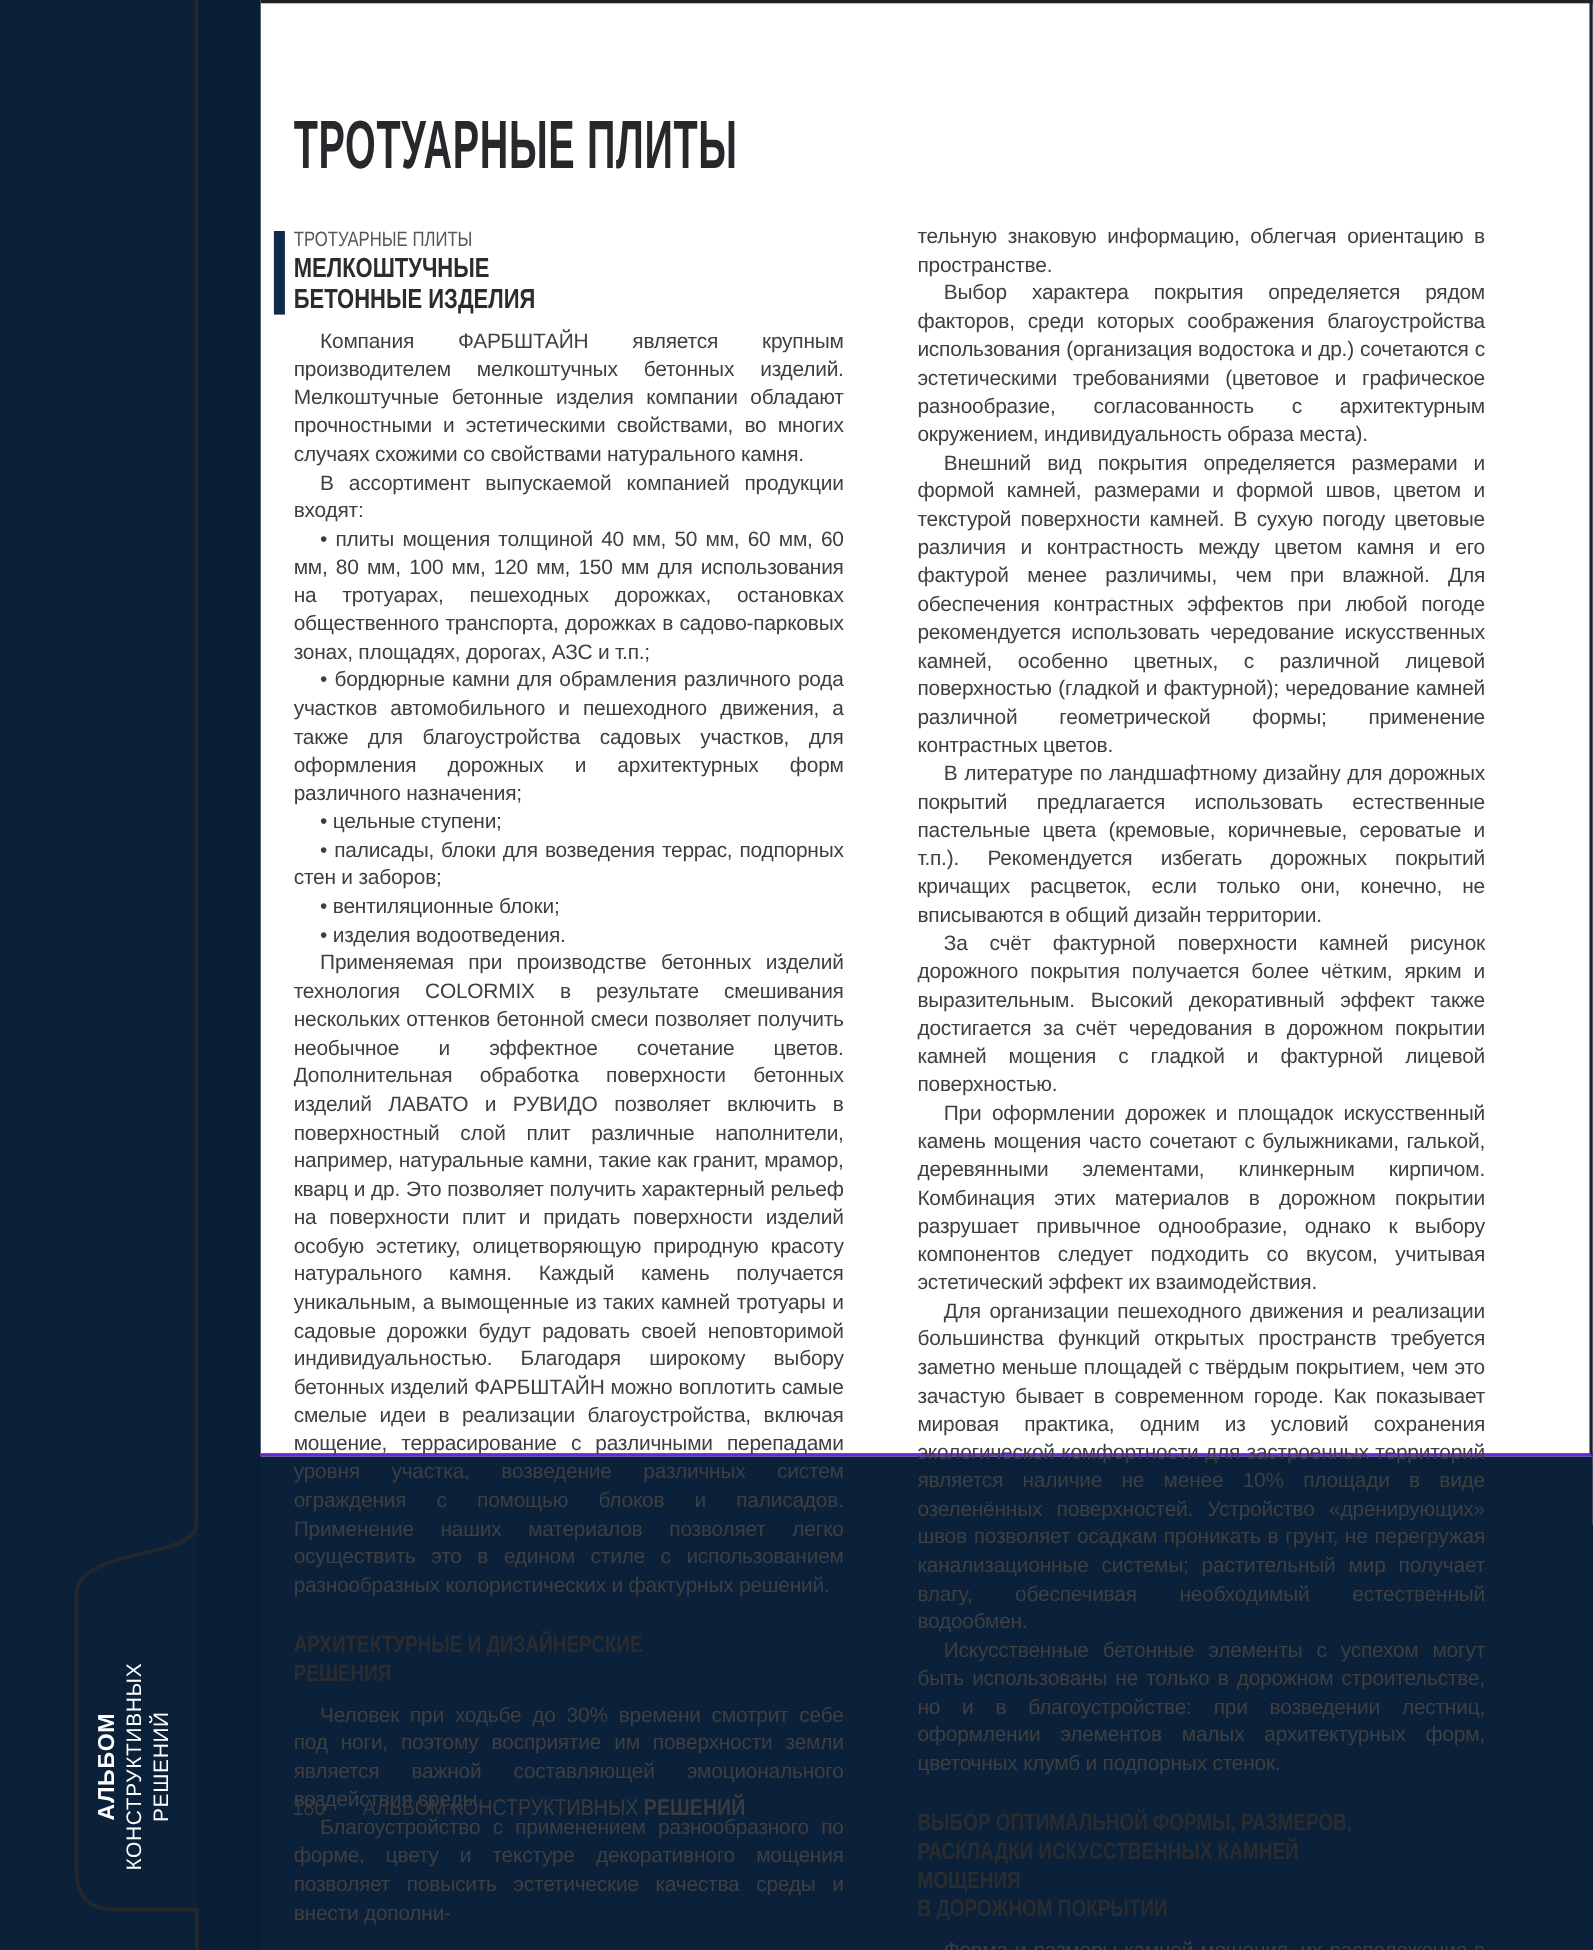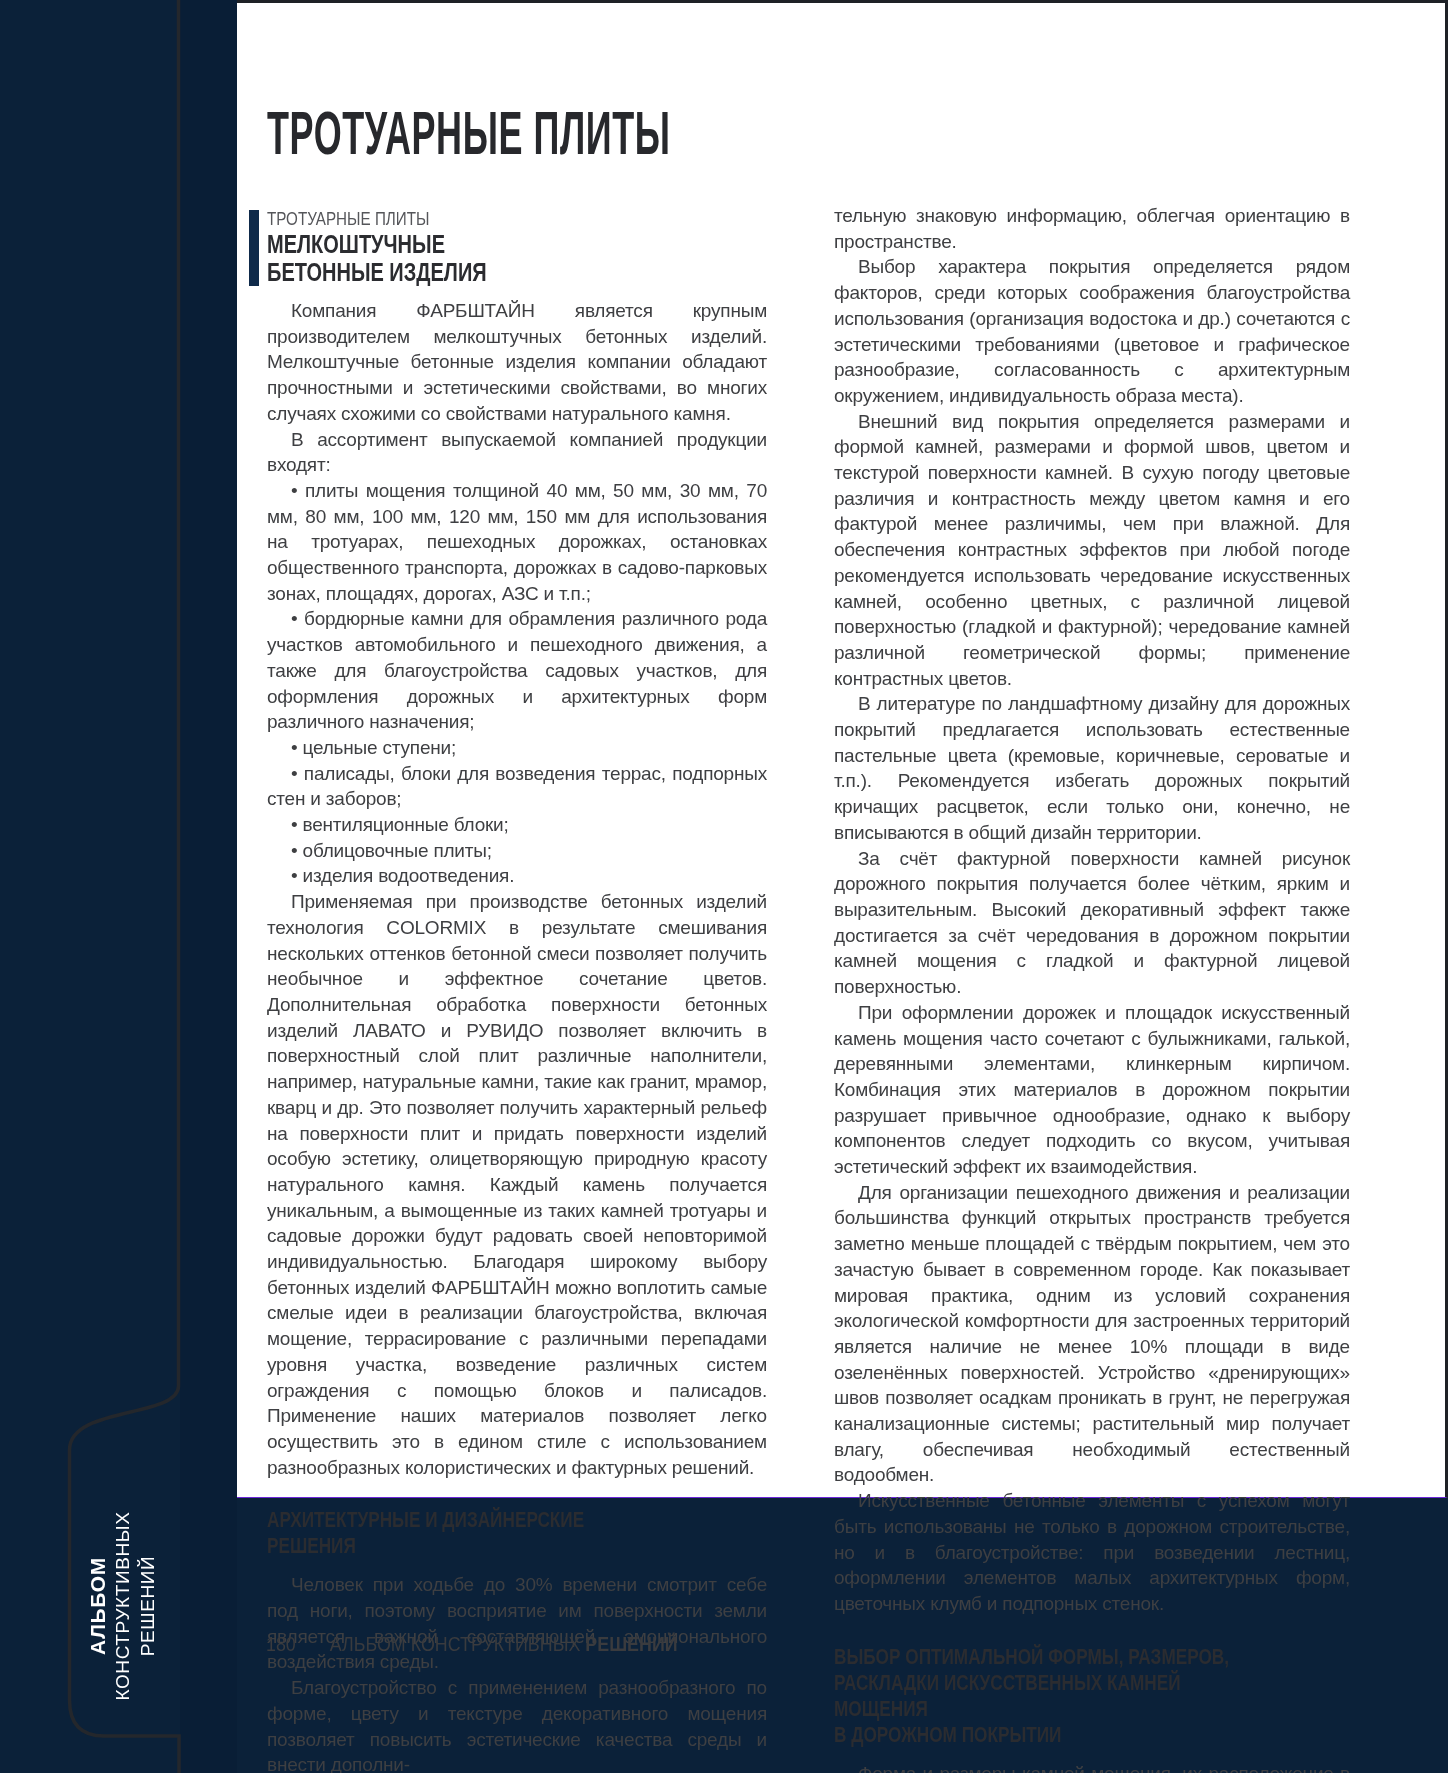--- a/index.html
+++ b/index.html
@@ -14,23 +14,23 @@
   .spine-label {
     position:absolute; left:15px; top:1566px; width:220px; height:80px;
     transform:rotate(-90deg); transform-origin:center center;
     text-align:center; color:#ffffff; font-size:19px; line-height:25px;
     letter-spacing:0.6px;
   }
   .spine-label .b1 { font-weight:bold; font-size:21px; display:block; }
   .spine-label .b2 { display:block; }
 
   .page {
-    position:absolute; left:237px; top:0; width:1211px; height:1498px;
+    position:absolute; left:237px; top:0; width:1211px; height:1324px;
     box-sizing:border-box; background:#ffffff;
-    border-top:3px solid #1e2126; border-right:3px solid #1e2126; border-bottom:1px solid #6d28d9;
+    border-top:3px solid #1e2126; border-right:3px solid #1e2126; border-bottom:3px solid #6d28d9;
   }
   .doc-title {
     position:absolute; left:30px; top:94px;
     font-size:62px; font-weight:bold; color:#27282c;
     transform:scale(0.58,1); transform-origin:left top;
     white-space:nowrap; letter-spacing:1px;
   }
   .kicker-bar { position:absolute; left:12px; top:207px; width:10px; height:76px; background:#0f2a4a; }
   .kicker {
     position:absolute; left:30px; top:205px;
@@ -82,26 +82,25 @@
   <div class="doc-title">ТРОТУАРНЫЕ ПЛИТЫ</div>
 
   <div class="kicker-bar"></div>
   <div class="kicker">ТРОТУАРНЫЕ ПЛИТЫ</div>
   <div class="subtitle">МЕЛКОШТУЧНЫЕ
 БЕТОННЫЕ ИЗДЕЛИЯ</div>
 
   <div class="col col-left">
     <p class="ind">Компания ФАРБШТАЙН является крупным производителем мелкоштучных бетонных изделий. Мелкоштучные бетонные изделия компании обладают прочностными и эстетическими свойствами, во многих случаях схожими со свойствами натурального камня.</p>
     <p class="ind">В ассортимент выпускаемой компанией продукции входят:</p>
-    <p class="ind">• плиты мощения толщиной 40 мм, 50 мм, 30 мм, 70 мм, 80 мм, 100 мм, 120 мм, 150 мм для использования на тротуарах, пешеходных дорожках, остановках общественного транспорта, дорожках в садово-парковых зонах, площадях, дорогах, АЗС и т.п.;</p>
+    <p class="ind">• плиты мощения толщиной 40 мм, 50 мм, 60 мм, 60 мм, 80 мм, 100 мм, 120 мм, 150 мм для использования на тротуарах, пешеходных дорожках, остановках общественного транспорта, дорожках в садово-парковых зонах, площадях, дорогах, АЗС и т.п.;</p>
     <p class="ind">• бордюрные камни для обрамления различного рода участков автомобильного и пешеходного движения, а также для благоустройства садовых участков, для оформления дорожных и архитектурных форм различного назначения;</p>
     <p class="ind">• цельные ступени;</p>
     <p class="ind">• палисады, блоки для возведения террас, подпорных стен и заборов;</p>
     <p class="ind">• вентиляционные блоки;</p>
-    <p class="ind">• облицовочные плиты;</p>
     <p class="ind">• изделия водоотведения.</p>
     <p class="ind">Применяемая при производстве бетонных изделий технология COLORMIX в результате смешивания нескольких оттенков бетонной смеси позволяет получить необычное и эффектное сочетание цветов. Дополнительная обработка поверхности бетонных изделий ЛАВАТО и РУВИДО позволяет включить в поверхностный слой плит различные наполнители, например, натуральные камни, такие как гранит, мрамор, кварц и др. Это позволяет получить характерный рельеф на поверхности плит и придать поверхности изделий особую эстетику, олицетворяющую природную красоту натурального камня. Каждый камень получается уникальным, а вымощенные из таких камней тротуары и садовые дорожки будут радовать своей неповторимой индивидуальностью. Благодаря широкому выбору бетонных изделий ФАРБШТАЙН можно воплотить самые смелые идеи в реализации благоустройства, включая мощение, террасирование с различными перепадами уровня участка, возведение различных систем ограждения с помощью блоков и палисадов. Применение наших материалов позволяет легко осуществить это в едином стиле с использованием разнообразных колористических и фактурных решений.</p>
     <div class="sec-heading">АРХИТЕКТУРНЫЕ И ДИЗАЙНЕРСКИЕ РЕШЕНИЯ</div>
     <p class="ind">Человек при ходьбе до 30% времени смотрит себе под ноги, поэтому восприятие им поверхности земли является важной составляющей эмоционального воздействия среды.</p>
     <p class="ind">Благоустройство с применением разнообразного по форме, цвету и текстуре декоративного мощения позволяет повысить эстетические качества среды и внести дополни-</p>
   </div>
 
   <div class="col col-right">
     <p>тельную знаковую информацию, облегчая ориентацию в пространстве.</p>
     <p class="ind">Выбор характера покрытия определяется рядом факторов, среди которых соображения благоустройства использования (организация водостока и др.) сочетаются с эстетическими требованиями (цветовое и графическое разнообразие, согласованность с архитектурным окружением, индивидуальность образа места).</p>

